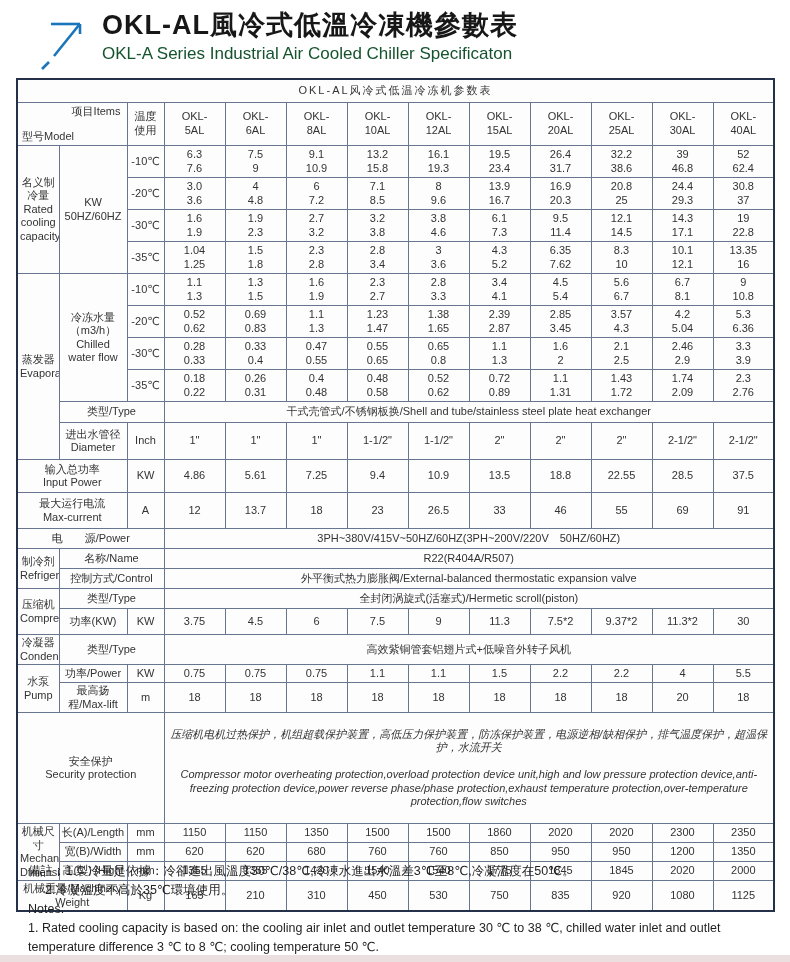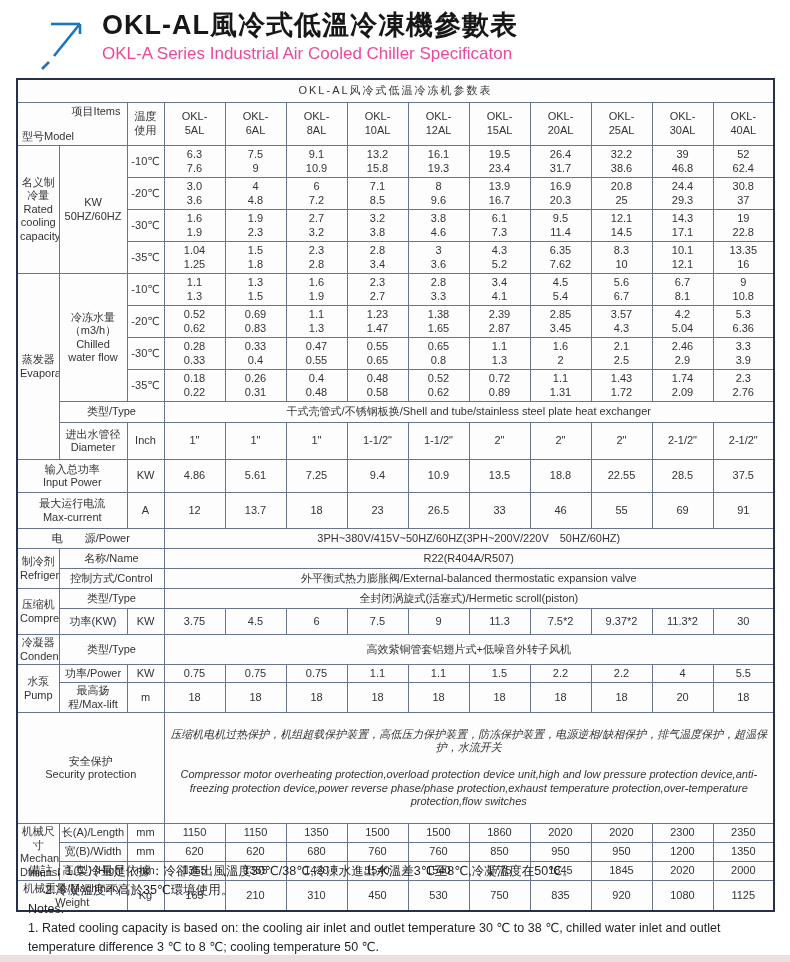--- a/index.html
+++ b/index.html
@@ -4,21 +4,21 @@
 <style>
   html,body{margin:0;padding:0;}
   body{
     width:790px;height:962px;background:#ffffff;position:relative;overflow:hidden;
     font-family:"Liberation Sans","DejaVu Sans",sans-serif;color:#2c2c2c;
   }
   .doc-header{position:absolute;left:34px;top:8px;display:flex;align-items:flex-start;}
   .logo{width:58px;height:58px;margin-top:4px;}
   .titles{margin-left:10px;}
   .title-zh{font-size:27px;font-weight:600;color:#171717;letter-spacing:1px;line-height:34px;}
-  .title-en{font-size:17px;color:#ec4899;line-height:24px;}
+  .title-en{font-size:17px;color:#14532d;line-height:24px;}
   table.spec{
     position:absolute;left:16px;top:78px;width:759px;
     border-collapse:collapse;table-layout:fixed;
     border:2px solid #25304a;
     padding-left:44px;
   }
   table.spec td{
     border:1px solid #68758e;
     text-align:center;vertical-align:middle;
     font-size:11px;line-height:13.5px;color:#333;

